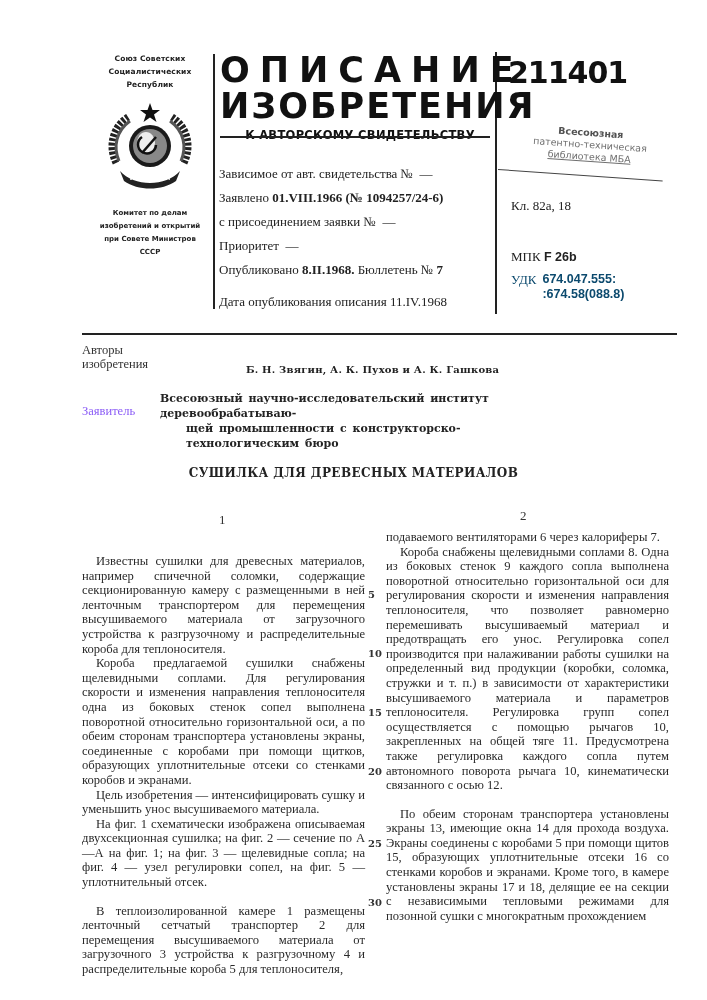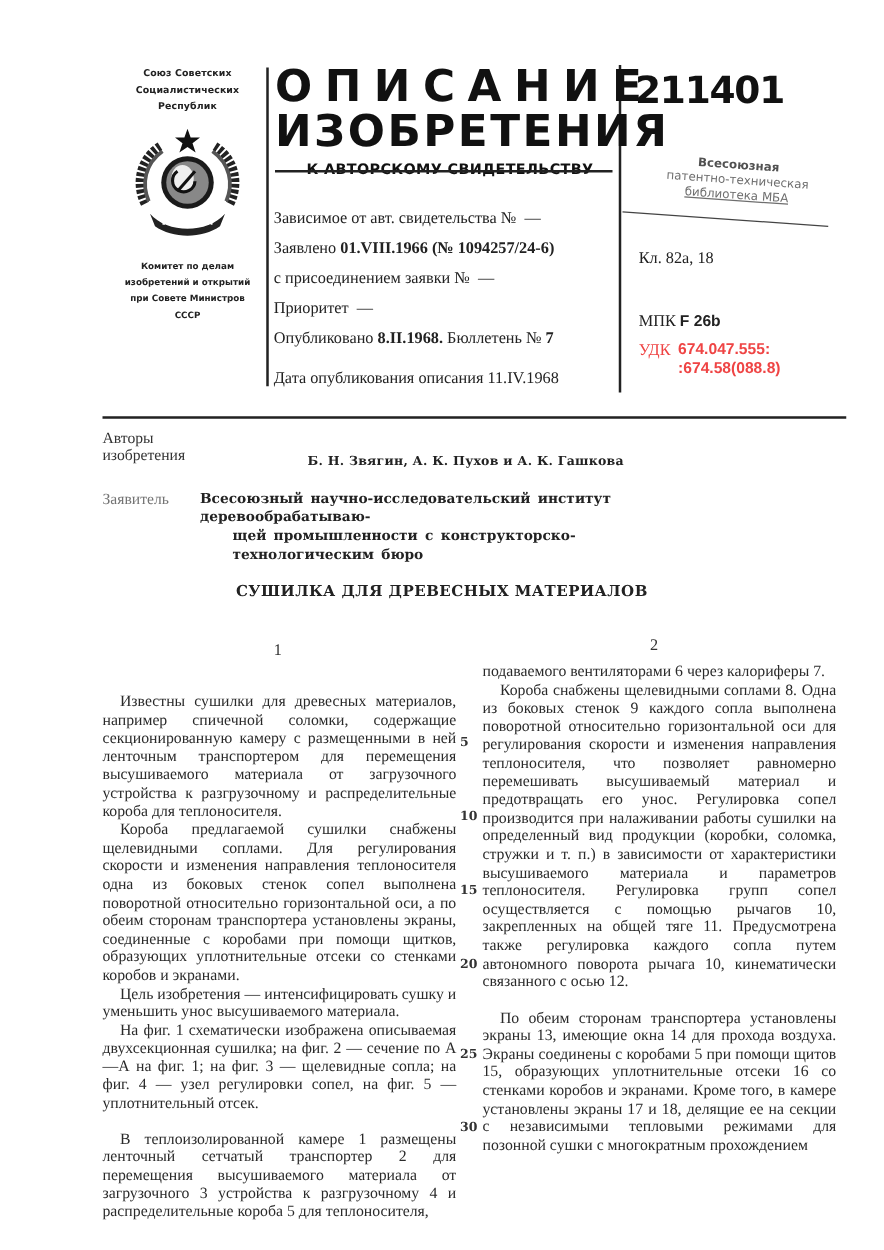--- a/index.html
+++ b/index.html
@@ -26,28 +26,28 @@
   .meta-row b { font-weight: bold; }
 
   .patent-number { position: absolute; left: 508px; top: 55px; font-family: "DejaVu Sans", sans-serif; font-weight: bold; font-size: 30px; letter-spacing: -1px; color: #111; }
   .stamp { position: absolute; left: 500px; top: 127px; width: 180px; text-align: center; font-family: "DejaVu Sans", sans-serif; font-size: 9.5px; line-height: 12px; color: #555; transform: rotate(4deg); opacity: 0.85; }
   .stamp .s1 { font-weight: bold; color: #333; }
   .stamp .s3 { text-decoration: underline; }
   .stamp-line { position: absolute; left: 498px; top: 169px; width: 165px; height: 1px; background: #444; transform: rotate(4deg); transform-origin: left; }
 
   .classif { position: absolute; left: 511px; font-size: 13px; color: #222; white-space: nowrap; }
   .classif b { font-family: "Liberation Sans", sans-serif; font-weight: bold; font-size: 12.5px; }
-  .udk-row { position: absolute; left: 511px; top: 272px; font-size: 13px; color: #ef4444; display: flex; }
+  .udk-row { position: absolute; left: 511px; top: 272px; font-size: 13px; color: #0c4a6e; display: flex; }
   .udk-val { font-family: "Liberation Sans", sans-serif; font-weight: bold; font-size: 12.5px; line-height: 15px; margin-left: 6px; }
 
   .hrule { position: absolute; left: 82px; top: 333px; width: 595px; height: 2px; background: #222; }
 
   .authors-label { position: absolute; left: 82px; top: 343px; font-size: 12.5px; line-height: 14px; color: #333; }
   .authors { position: absolute; left: 246px; top: 364px; font-family: "DejaVu Serif", serif; font-weight: bold; font-size: 10px; color: #222; letter-spacing: 0.2px; }
-  .applicant-label { position: absolute; left: 82px; top: 392px; font-size: 12.5px; color: #737373; }
+  .applicant-label { position: absolute; left: 82px; top: 404px; font-size: 12.5px; color: #8b5cf6; }
   .applicant { position: absolute; left: 160px; top: 391px; width: 400px; font-family: "DejaVu Serif", serif; font-weight: bold; font-size: 11px; line-height: 15px; color: #222; word-spacing: 2px; }
   .applicant .l2 { padding-left: 26px; }
 
   .doc-title { position: absolute; left: 0; width: 707px; top: 466px; text-align: center; font-family: "DejaVu Serif", serif; font-weight: bold; font-size: 12px; letter-spacing: 0.4px; color: #222; }
 
   .col-num { position: absolute; font-size: 13px; color: #333; }
 
   .col { position: absolute; font-size: 12.6px; line-height: 14.6px; color: #2a2a2a; text-align: justify; }
   .col p { text-indent: 14px; }
   .col p.gap { margin-top: 14px; }

